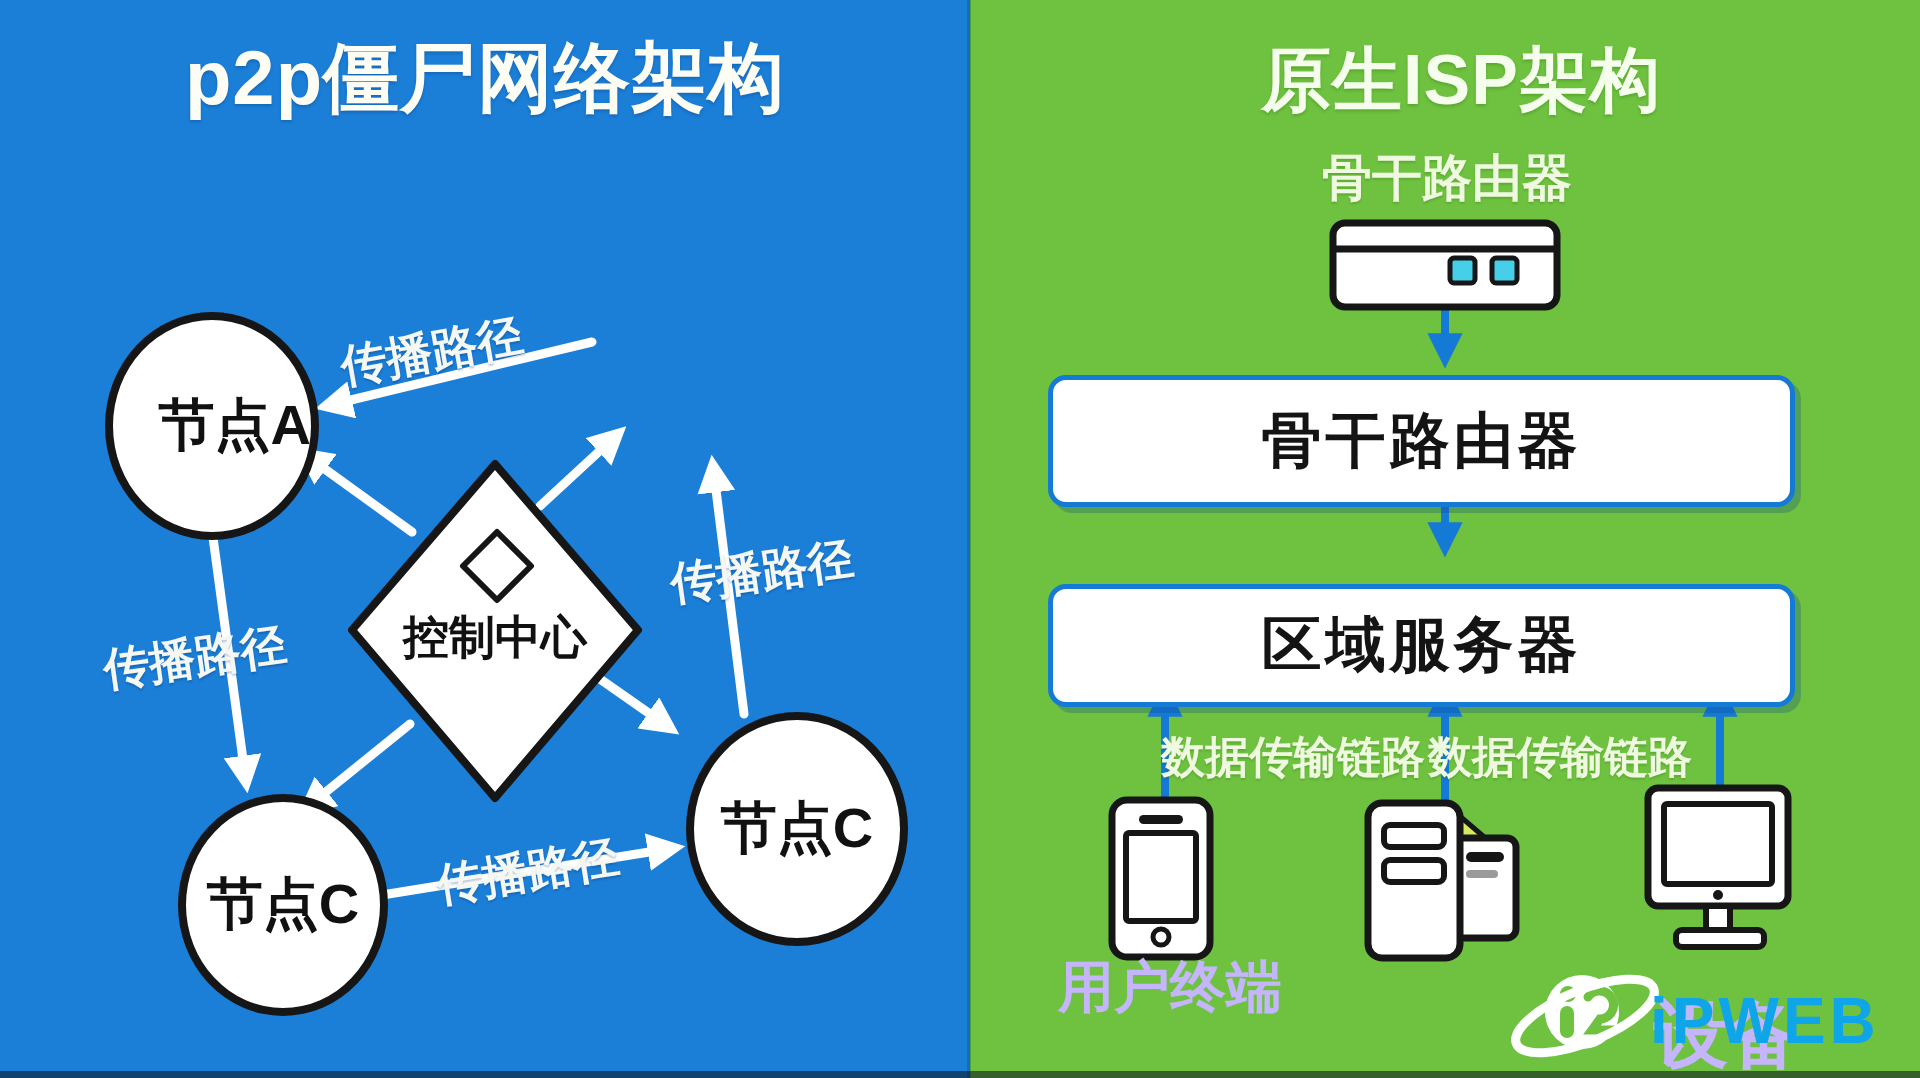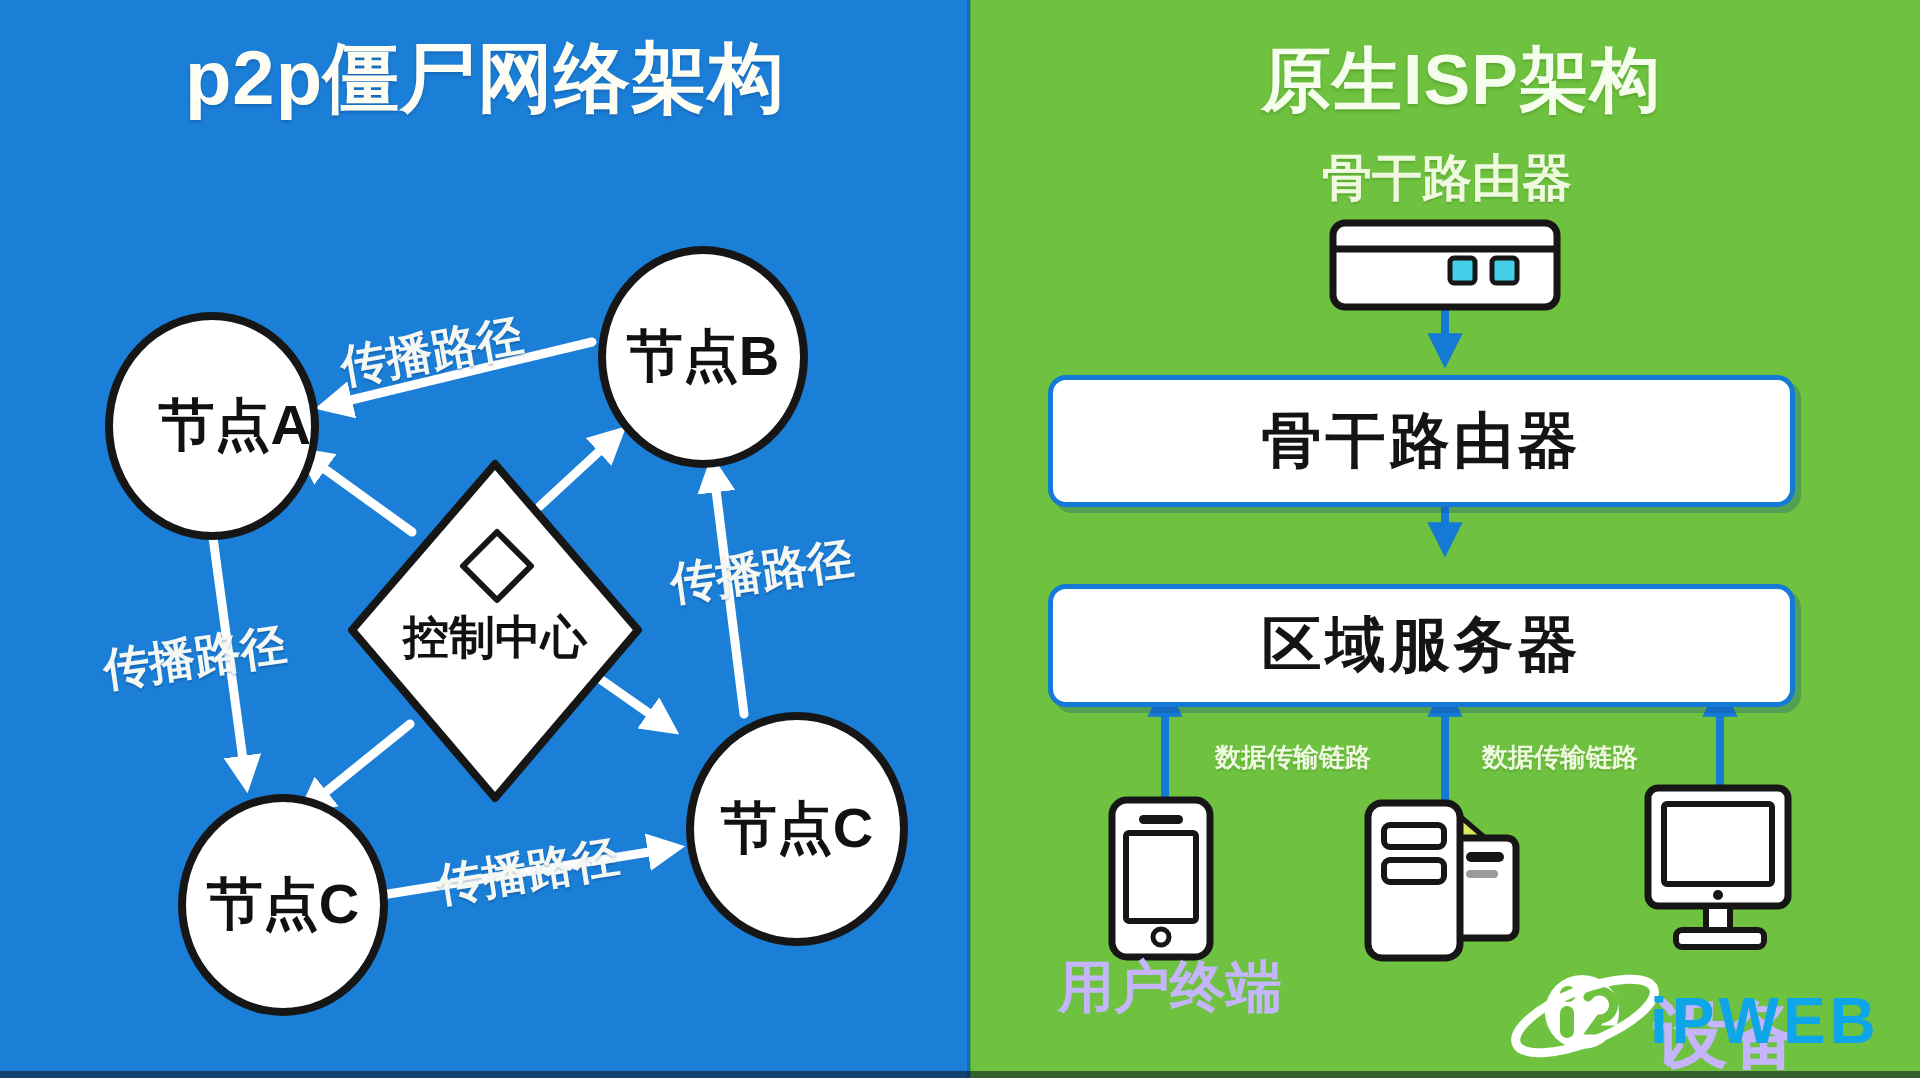--- a/index.html
+++ b/index.html
@@ -37,21 +37,21 @@
     position:absolute;background:#fff;border:5px solid var(--flow-blue,#1579d6);
     border-radius:18px;box-shadow:6px 6px 0 rgba(16,70,140,.28);
     display:flex;align-items:center;justify-content:center;
     font-size:60px;font-weight:800;color:#141414;z-index:15;letter-spacing:4px;
   }
   .caption{
     position:absolute;z-index:20;font-weight:700;color:#eef9df;white-space:nowrap;
     transform:translate(-50%,-50%);text-shadow:0 2px 2px rgba(30,80,0,.2);
   }
   .caption-router{font-size:50px;}
-  .link-label{font-size:26px;text-align:center;}
+  .link-label{font-size:44px;text-align:center;}
   .dev-label{color:#c4b5fd;font-weight:800;text-shadow:none;font-family:Liberation Mono, monospace;}
   .dev-label-terminal{font-size:56px;}
   .dev-label-device{font-size:74px;margin-top:36px;}
 
   .logo{position:absolute;left:1500px;top:952px;width:420px;height:120px;z-index:30;}
   .logo-text{
     position:absolute;left:150px;top:32px;font-size:64px;font-weight:800;color:#0ea5e9;
     letter-spacing:4px;font-family:"Liberation Sans","DejaVu Sans",sans-serif;
   }
 </style>
@@ -137,23 +137,20 @@
       <path d="M1588,997 a 14 14 0 1 1 12 22 l -8 11 h 22" stroke="#6ec23f" stroke-width="9" fill="none" stroke-linecap="round"></path>
       <ellipse cx="1585" cy="1016" rx="74" ry="26" fill="none" stroke="#ffffff" stroke-width="9" transform="rotate(-22 1585 1016)"></ellipse>
     </g>
   </svg>
 
   <div class="big-title title-left">p2p僵尸网络架构</div>
 
   <div class="node" style="left:105px;top:312px;width:198px;height:212px;justify-content:flex-end;">
     <span>节点A</span>
   </div>
-  <div class="node" style="left:598px;top:246px;width:194px;height:206px;">
-    <span>节点B</span>
-  </div>
   <div class="node" style="left:178px;top:794px;width:194px;height:206px;">
     <span>节点C</span>
   </div>
   <div class="node" style="left:686px;top:712px;width:206px;height:218px;">
     <span>节点C</span>
   </div>
 
   <div class="cc-label" style="left:495px;top:638px;">控制中心</div>
 
   <div class="path-label" style="left:432px;top:352px;transform:translate(-50%,-50%) rotate(-10deg);">传播路径</div>

